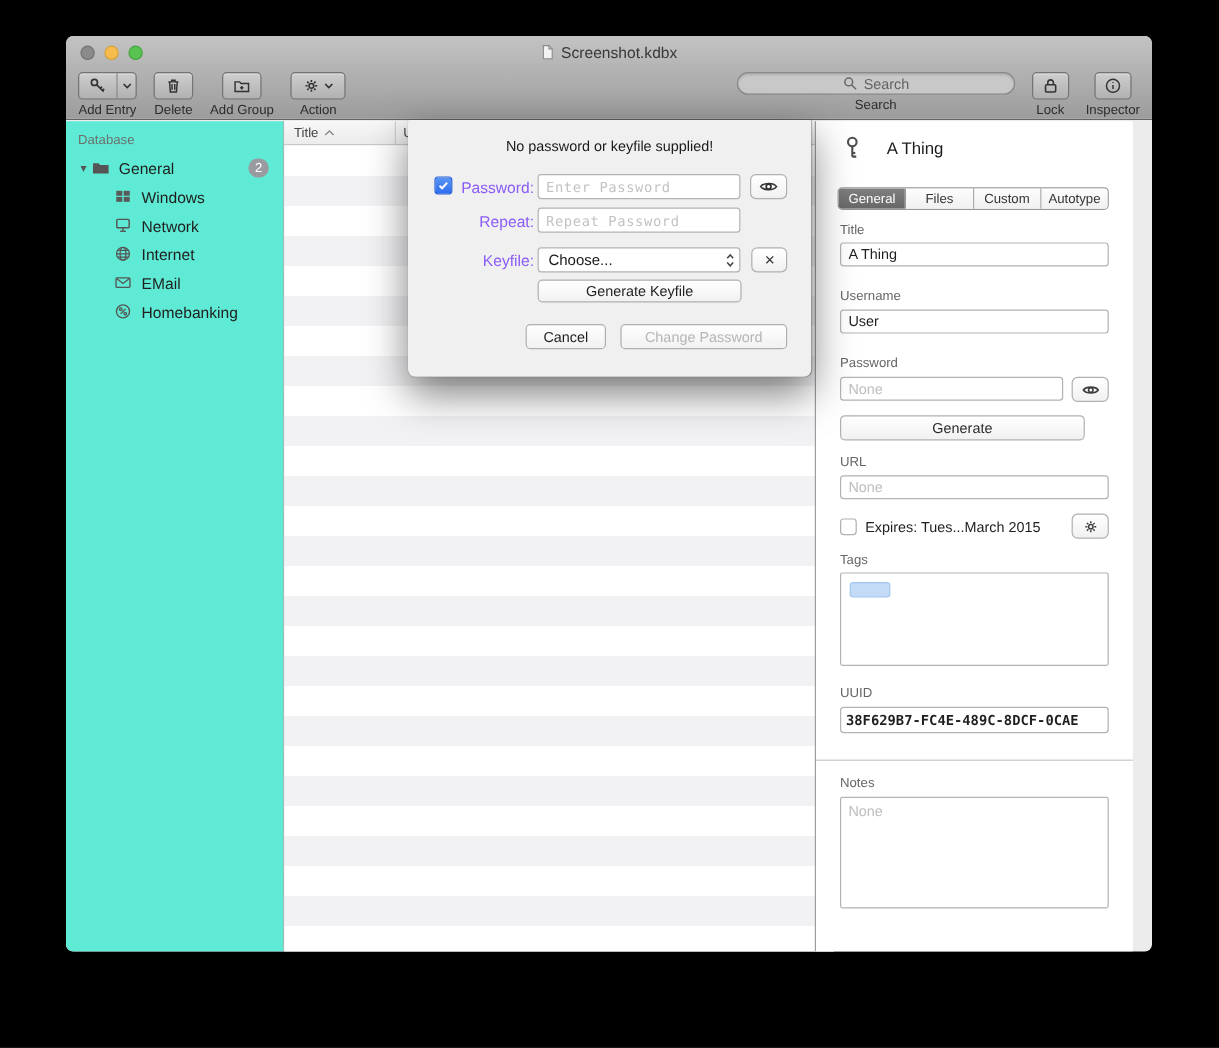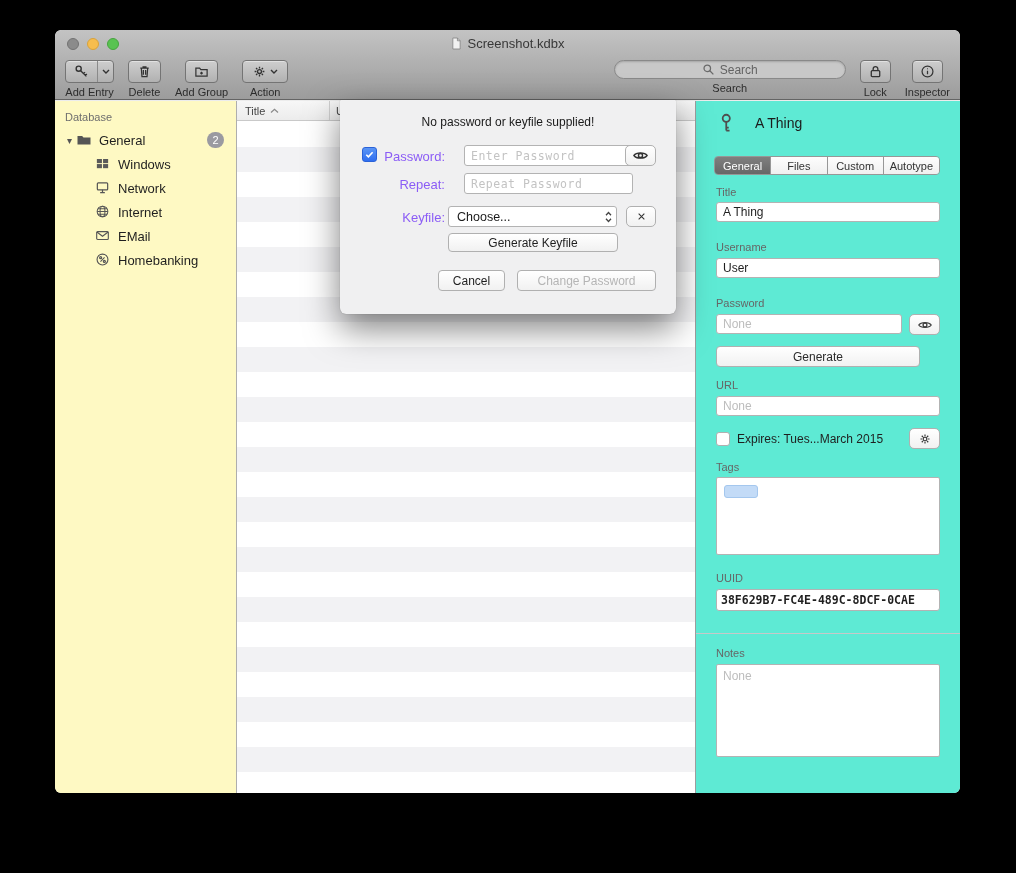--- a/index.html
+++ b/index.html
@@ -34,39 +34,39 @@
   .tbtn.action { width:46px; gap:3px; }
   .tlabel { font-size:11px; color:#2c2c2c; }
   .spacer { flex:1; }
   .searchfield { width:232px; height:19px; border:1px solid #898989; border-radius:10px; background:#c8c8c8;
                  box-shadow:inset 0 1px 2px rgba(0,0,0,.18); display:flex; align-items:center; justify-content:center;
                  gap:5px; color:#636363; font-size:12px; }
 
   
   .content { position:absolute; top:71px; left:0; right:0; bottom:0; }
 
-  .sidebar { position:absolute; left:0; top:0; bottom:0; width:182px; background:#fef9c3; border-right:1px solid #aeaeae; }
+  .sidebar { position:absolute; left:0; top:0; bottom:0; width:182px; background:#5eead4; border-right:1px solid #aeaeae; }
   .sb-header { margin:10px 0 5px 10px; font-size:11px; color:#6e6e6e; }
   .sb-item { height:24px; display:flex; align-items:center; font-size:13px; color:#1f1f1f; position:relative; padding-left:40px; }
   .sb-item.root { padding-left:12px; }
   .disclosure { font-size:10px; color:#555; margin-right:4px; }
   .sb-icon { width:16px; height:16px; margin-right:7px; color:#565656; flex:0 0 auto; display:flex; }
   .badge { position:absolute; right:12px; top:4px; min-width:17px; height:16px; padding:0 4px; border-radius:8px;
            background:#9a9aa1; color:#fff; font-size:11px; display:flex; align-items:center; justify-content:center; }
 
   .main { position:absolute; left:182px; right:265px; top:0; bottom:0; background:#fff; }
   .thead { position:absolute; top:0; left:0; right:0; height:20px; background:linear-gradient(#f7f7f7,#ececec);
            border-bottom:1px solid #c9c9c9; display:flex; align-items:center; font-size:11px; color:#454545; }
   .col-title { width:93px; height:100%; padding-left:8px; display:flex; align-items:center; gap:5px; border-right:1px solid #cfcfcf; }
   .col-u { padding-left:6px; }
   .tbody { position:absolute; top:21px; left:0; right:0; bottom:0;
            background:repeating-linear-gradient(to bottom,#ffffff 0 25px,#f2f2f4 25px 50px); }
 
   
-  .inspector { position:absolute; right:0; top:0; bottom:0; width:265px; background:#5eead4; border-left:1px solid #9d9d9d; }
+  .inspector { position:absolute; right:16px; top:0; bottom:0; width:265px; background:#ffffff; border-left:1px solid #9d9d9d; }
   .insp-head { position:absolute; top:11px; left:22px; display:flex; align-items:center; gap:15px; color:#4e4e4e; }
   .insp-title { font-size:14px; color:#1b1b1b; }
   .segmented { position:absolute; top:55px; left:18px; width:226px; height:19px; display:flex;
                border:1px solid #979797; border-radius:4px; overflow:hidden; font-size:11px; }
   .seg { flex:1; display:flex; align-items:center; justify-content:center; color:#333;
          background:linear-gradient(#fdfdfd,#f0f0f0); border-right:1px solid #979797; cursor:default; }
   .seg:last-child { border-right:none; }
   .seg.selected { background:linear-gradient(#7f7f7f,#676767); color:#fff; }
 
   .lbl { position:absolute; left:20px; font-size:11px; color:#666; }
@@ -85,21 +85,21 @@
   .uuidfld { font-family:"DejaVu Sans Mono",monospace; font-size:11.5px; padding:0 4px; height:22px;font-weight:bold; }
   .hline { position:absolute; left:0; right:0; top:532px; height:1px; background:#c8c8c8; }
   .notesbox { position:absolute; left:20px; top:563px; width:224px; height:93px; background:#fff; border:1px solid #b3b3b3;
               border-radius:2px; resize:none; font-size:12px; padding:4px 6px; color:#1f1f1f; }
 
   
   .dialog { position:absolute; left:285px; top:70px; width:336px; height:214px; background:#f0f0f1;
             border-radius:1px 1px 6px 6px; box-shadow:0 14px 34px rgba(0,0,0,.5), 0 0 1px rgba(0,0,0,.35); z-index:10; }
   .dlg-msg { position:absolute; top:15px; left:0; right:0; text-align:center; font-size:12px; color:#1a1a1a; }
   .dlg-lbl { position:absolute; width:66px; left:39px; text-align:right; font-size:13px; color:#8b5cf6; }
-  .dlg-fld { position:absolute; left:124px; width:169px; height:21px; border:1px solid #b3b3b3; border-radius:3px;
+  .dlg-fld { position:absolute; left:108px; width:169px; height:21px; border:1px solid #b3b3b3; border-radius:3px;
              background:#fff; font-size:12px; padding:0 6px; color:#1f1f1f; }
   .dlg-fld::placeholder { font-family:"DejaVu Sans Mono",monospace; letter-spacing:.5px; color:#c3c3c3; font-size:11.5px; }
   .dlg-chk { position:absolute; left:22px; top:47px; width:15px; height:15px; border-radius:3px;
              background:linear-gradient(#5a95f5,#2f6ef0); border:1px solid #2a62d8;
              display:flex; align-items:center; justify-content:center; }
   .dlg-sq { position:absolute; width:31px; height:21px; border:1px solid #b0b0b0; border-radius:5px;
             background:linear-gradient(#fff,#f1f1f1); display:flex; align-items:center; justify-content:center; color:#333; }
   .dropdown { position:absolute; left:108px; top:106px; width:169px; height:21px; border:1px solid #b3b3b3; border-radius:3px;
               background:#fff; display:flex; align-items:center; font-size:12.5px; color:#1a1a1a; padding:0 3px 0 8px; }
   .dropdown .dd-text { flex:1; }

